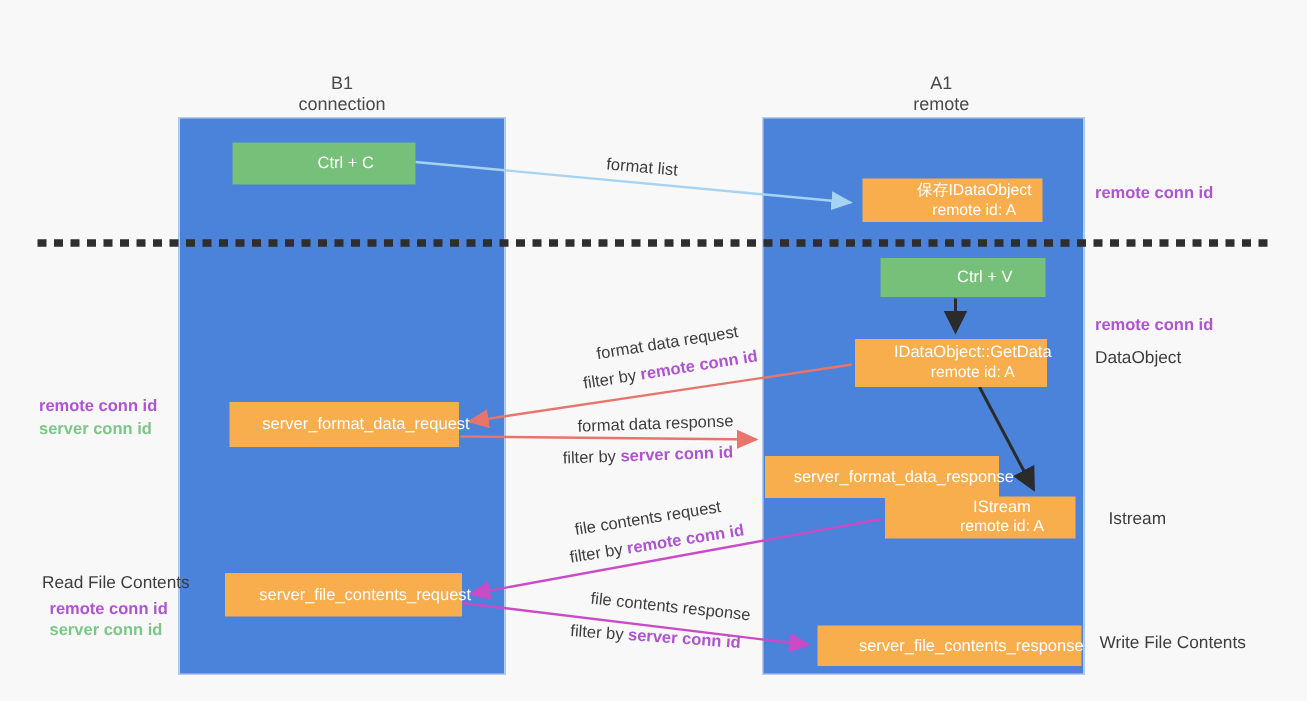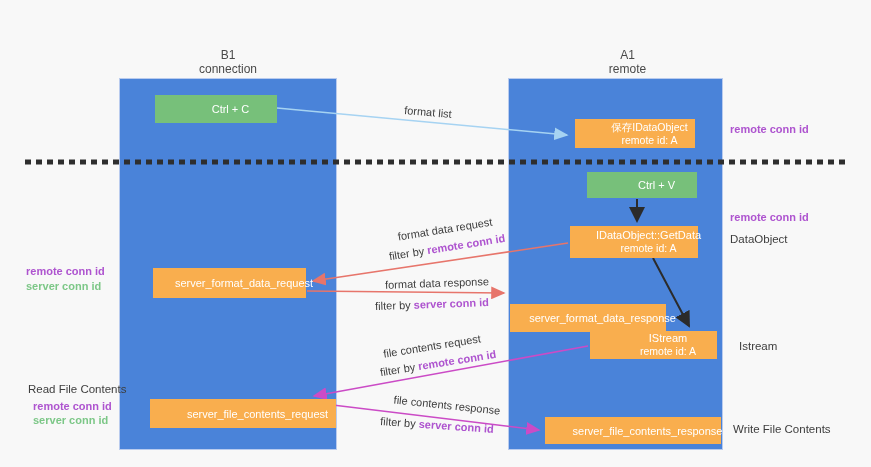--- a/index.html
+++ b/index.html
@@ -32,21 +32,21 @@
   .node .l2 { font-size: 10.5px; line-height: 13px; }
   .node.single { font-size: 11px; }
 
   .n-ctrl-c   { left: 155px; top: 95px;  width: 122px; height: 28px; }
   .n-saveobj  { left: 575px; top: 119px; width: 120px; height: 29px; }
   .n-ctrl-v   { left: 587px; top: 172px; width: 110px; height: 26px; }
   .n-getdata  { left: 570px; top: 226px; width: 128px; height: 32px; }
   .n-fmt-req  { left: 153px; top: 268px; width: 153px; height: 30px; }
   .n-fmt-resp { left: 510px; top: 280px; width: 156px; height: 28px; margin-top: 24px; }
   .n-istream  { left: 590px; top: 331px; width: 127px; height: 28px; }
-  .n-file-req { left: 150px; top: 399px; width: 186px; height: 29px; }
+  .n-file-req { left: 150px; top: 382px; width: 158px; height: 29px; }
   .n-file-resp{ left: 545px; top: 417px; width: 176px; height: 27px; }
 
   .side-label { position: absolute; z-index: 10; font-size: 11px; white-space: nowrap; }
   .purple { color: #ae54cf; font-weight: bold; }
   .greenlbl { color: #7cc787; font-weight: bold; }
   .darklbl { color: #3d3d3d; font-size: 11.5px; }
 
   .arrow-label { position: absolute; z-index: 10; font-size: 11px; color: #3d3d3d; white-space: nowrap; transform-origin: center; }
   .arrow-label .key { font-weight: bold; color: #ae54cf; }
 

